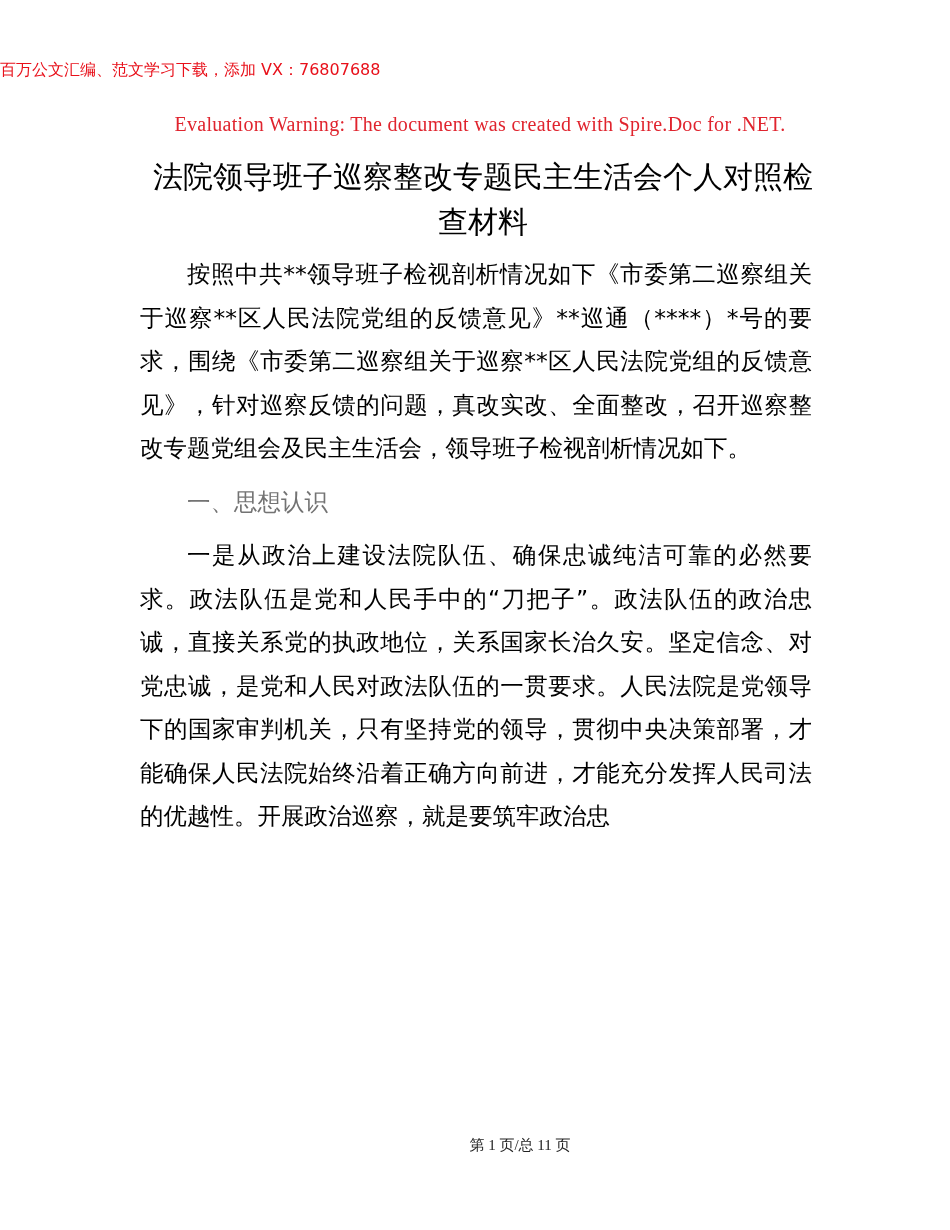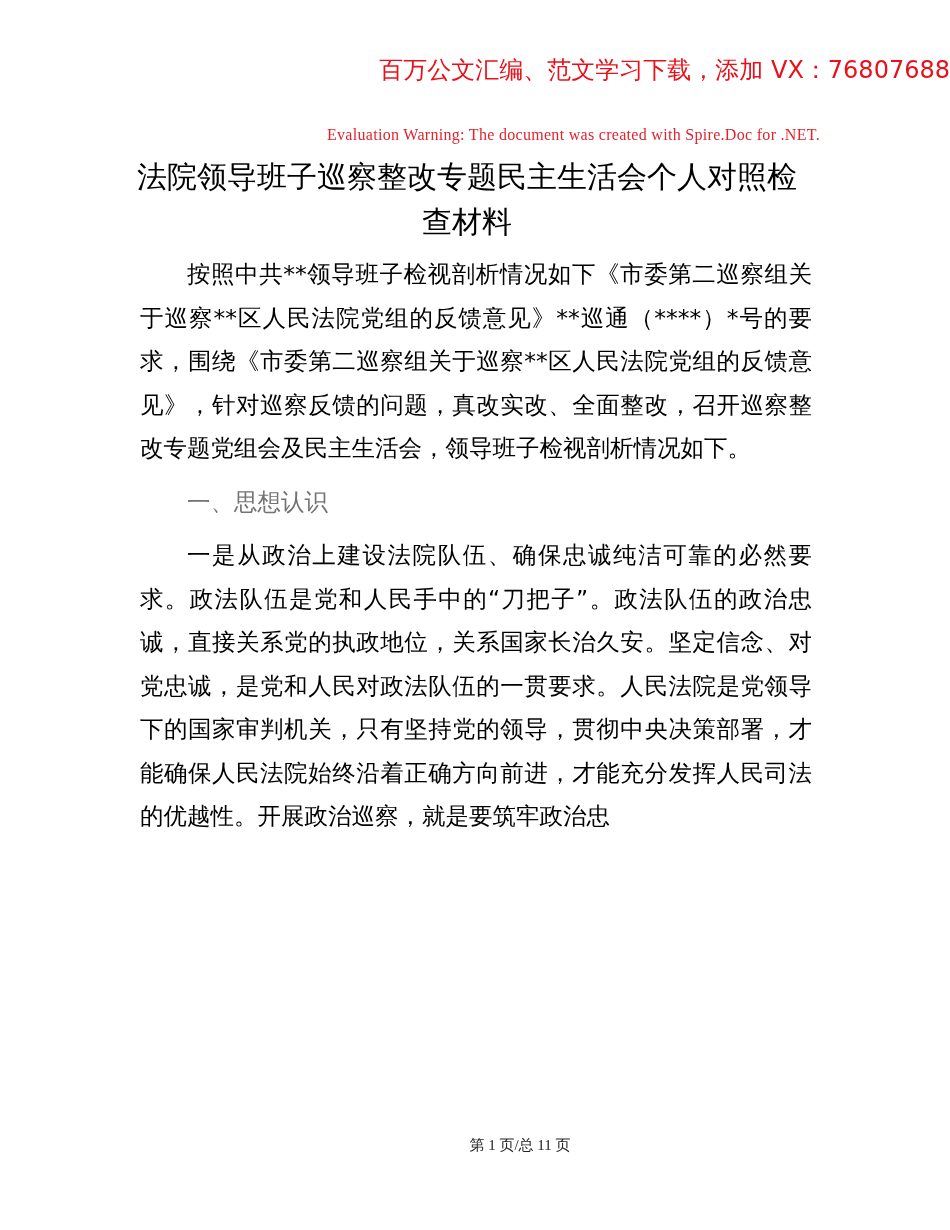--- a/index.html
+++ b/index.html
@@ -19,41 +19,41 @@
       position: absolute;
       left: 0; top: 0;
       width: 950px; height: 1230px;
       background: #ffffff;
     }
     .promo-header {
       position: absolute;
       top: 56px;
       left: 0;
       width: 950px;
-      text-align: right;
-      font-size: 24px;
+      text-align: left;
+      font-size: 16px;
       line-height: 28px;
       color: #e8101a;
     }
     .eval-warning {
       position: absolute;
-      top: 123px;
+      top: 112px;
       left: 140px;
       width: 680px;
-      text-align: right;
+      text-align: center;
       font-family: "Liberation Serif", "DejaVu Serif", serif;
-      font-size: 16px;
+      font-size: 20px;
       line-height: 24px;
       color: #e0242e;
       letter-spacing: 0.3px;
     }
     .doc-title {
       position: absolute;
       top: 154px;
-      left: 132px;
+      left: 148px;
       width: 670px;
       text-align: center;
       font-size: 30px;
       line-height: 45px;
       color: #000000;
       margin: 0;
       font-weight: normal;
     }
     .body-text {
       position: absolute;

